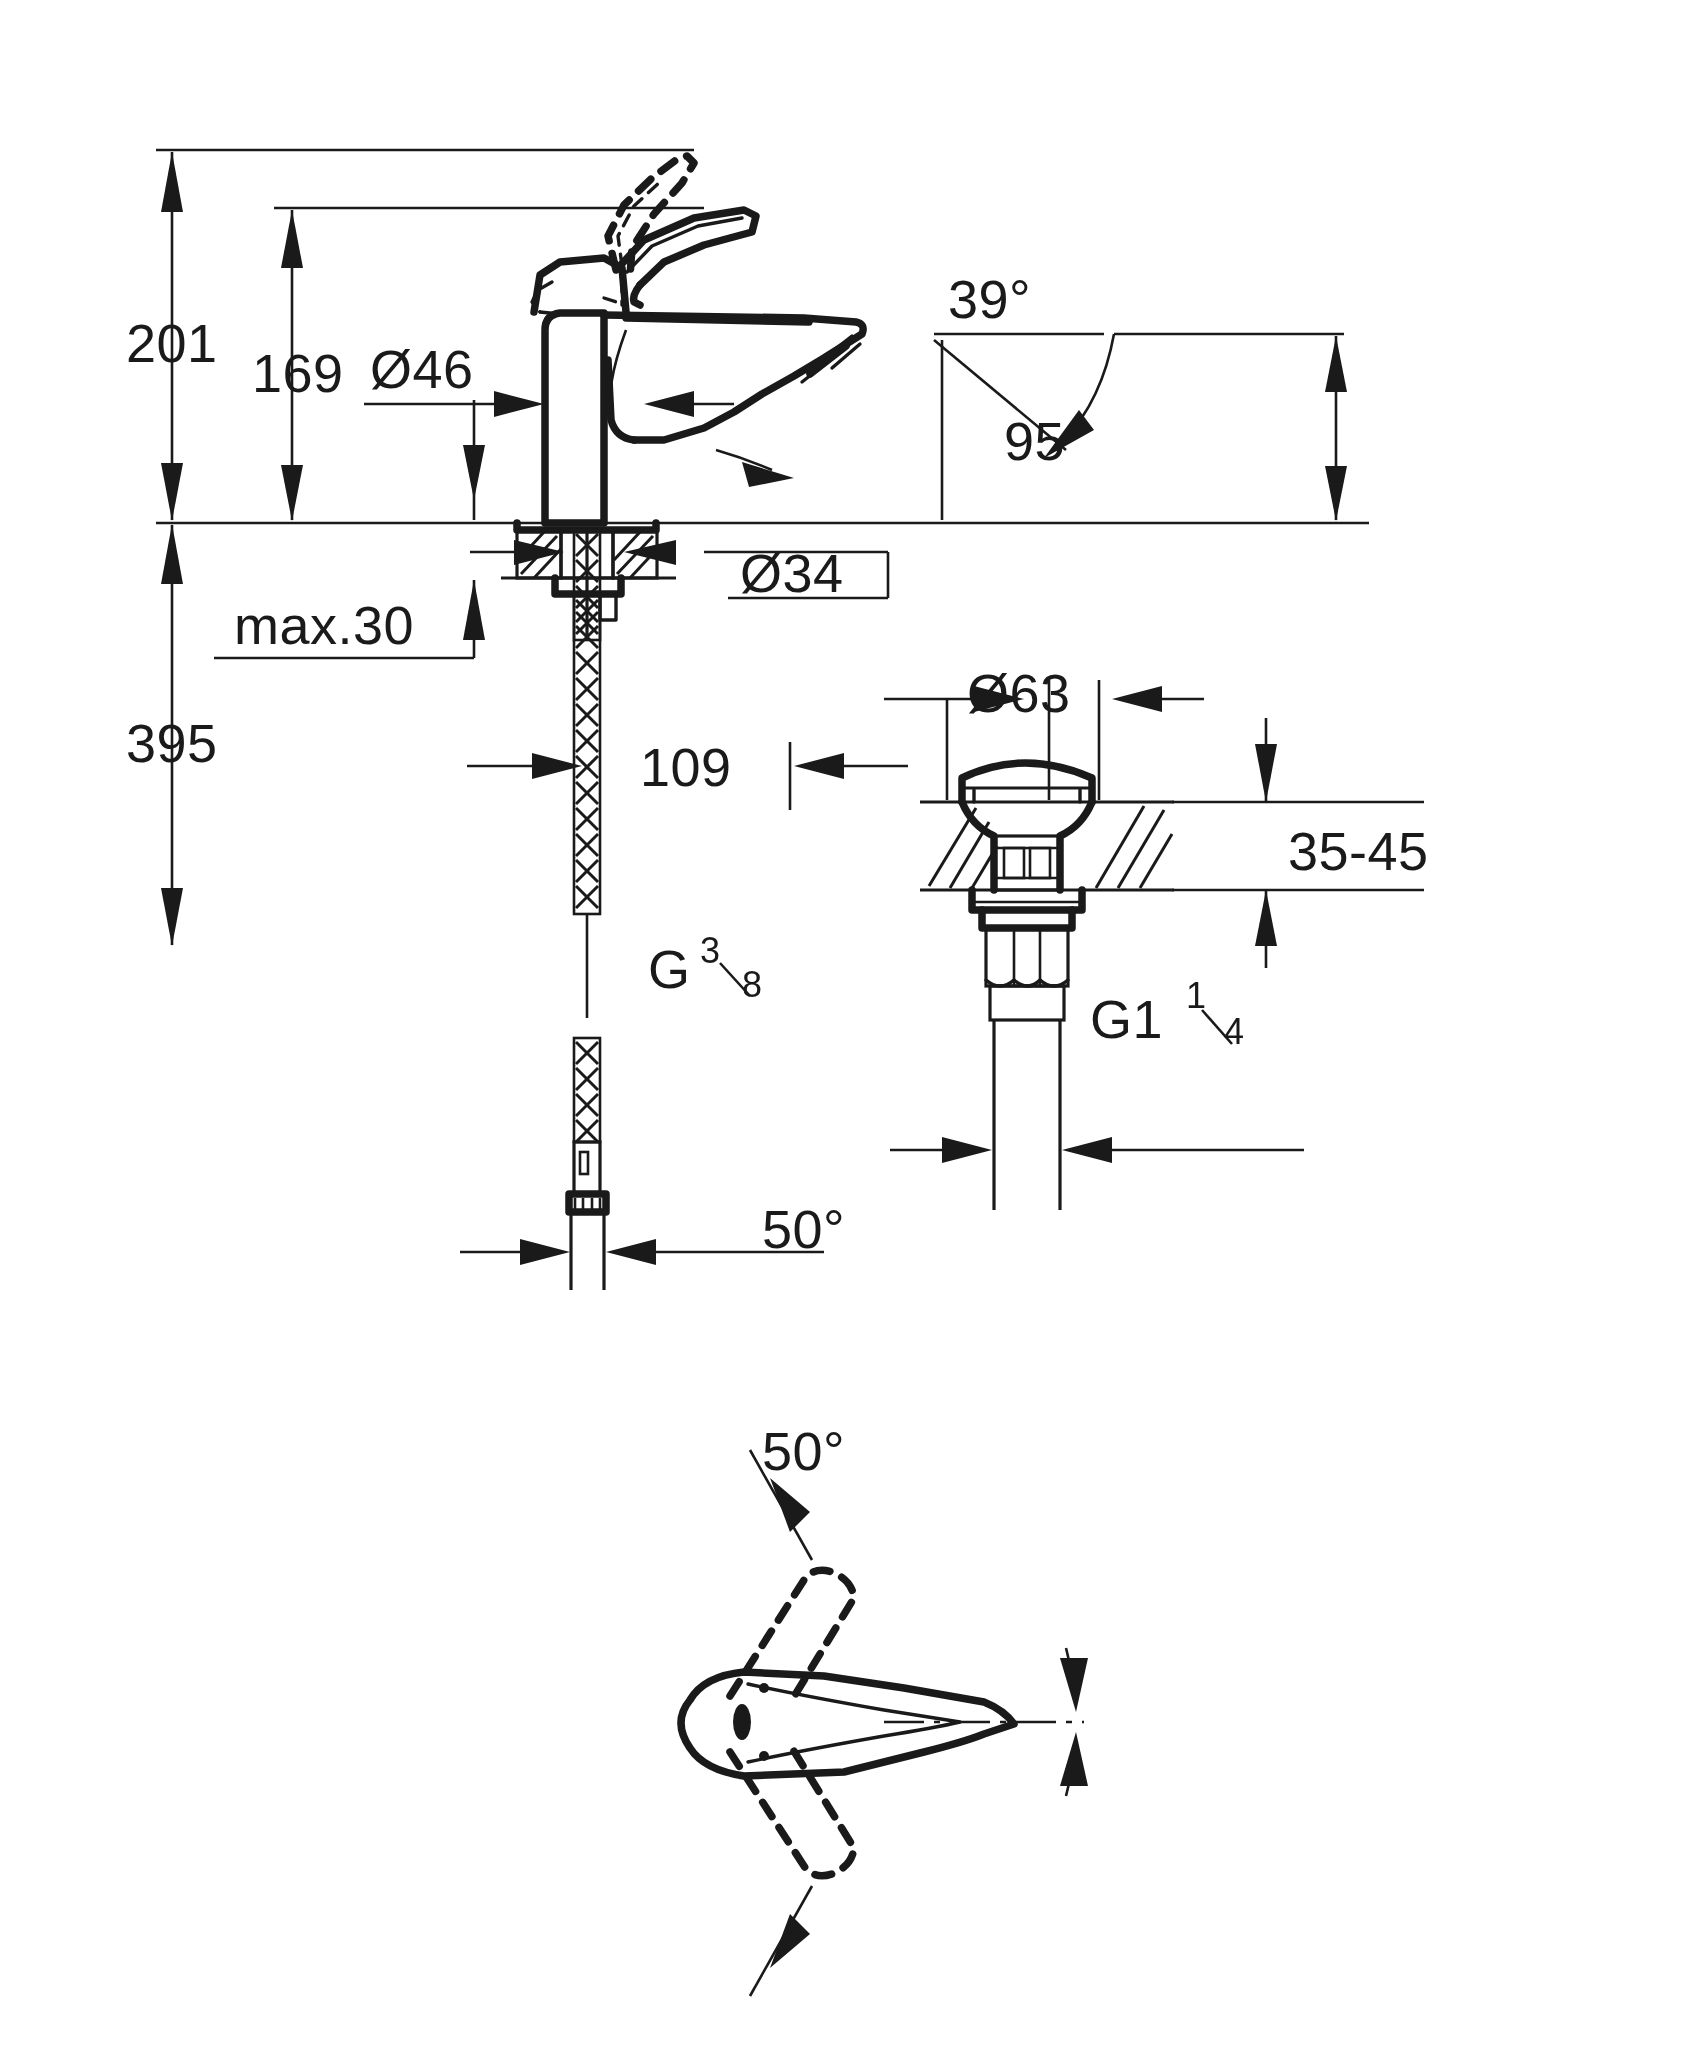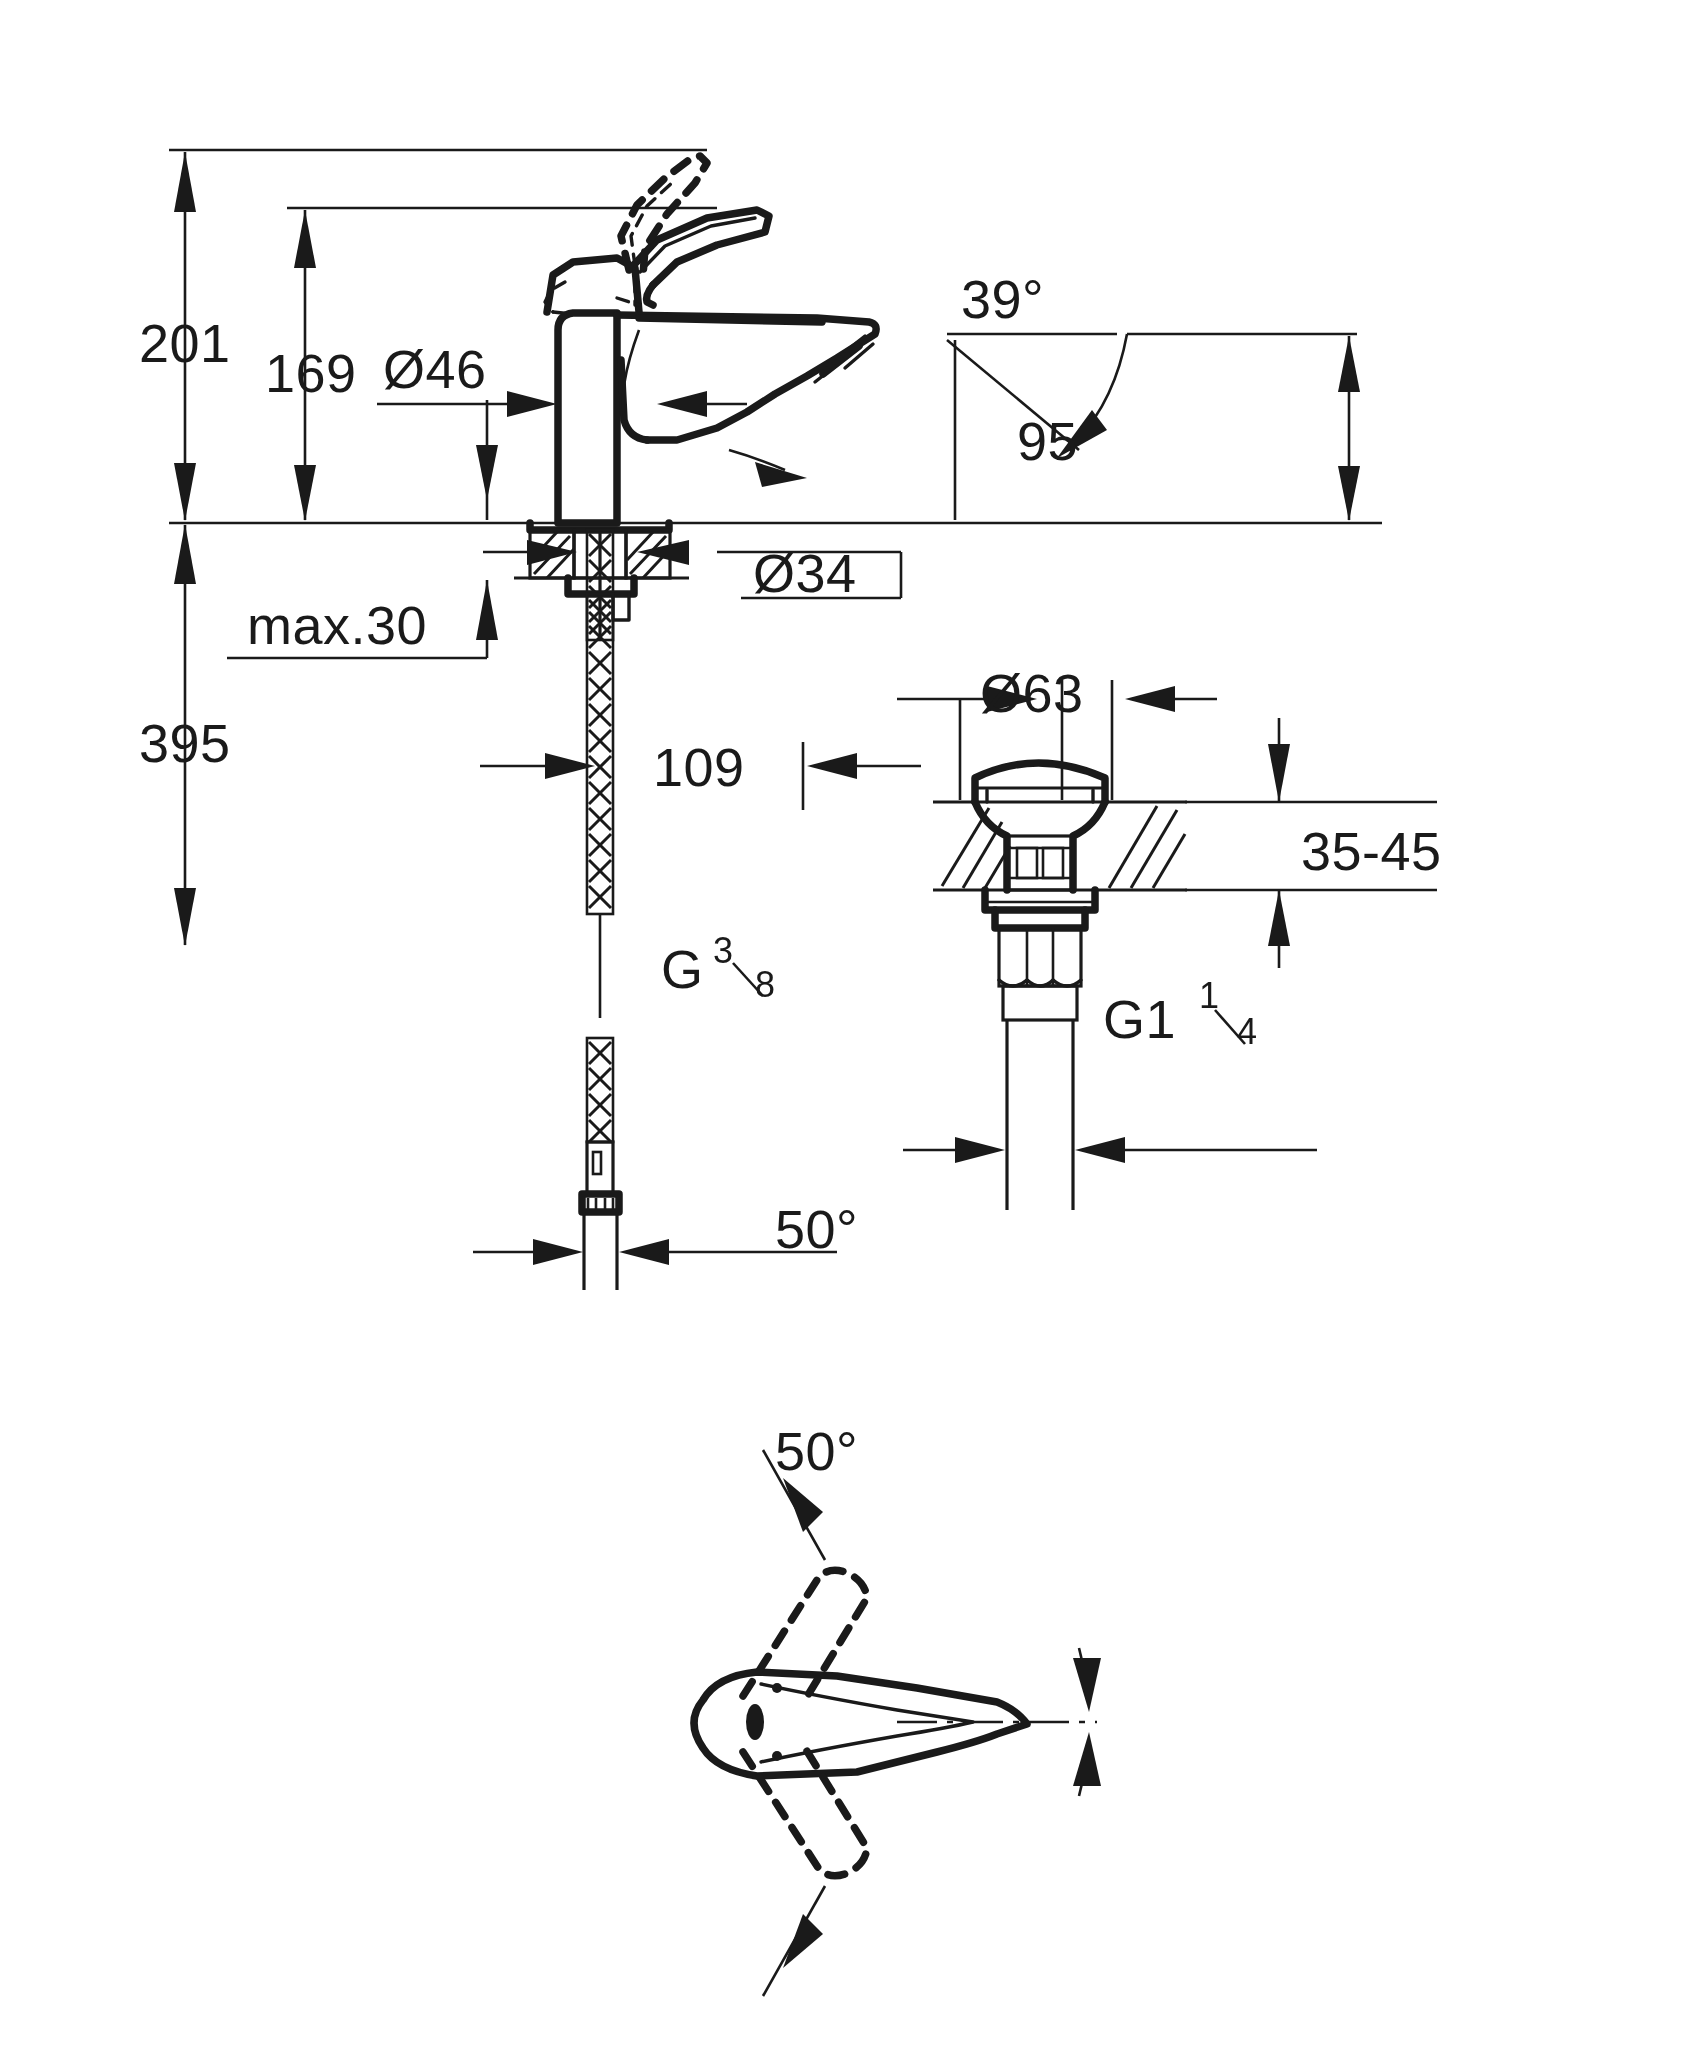--- a/index.html
+++ b/index.html
@@ -11,21 +11,21 @@
   body {
     width: 1708px;
     height: 2048px;
     font-family: "Liberation Sans", sans-serif;
     color: #1a1a1a;
     overflow: hidden;
     position: relative;
   }
   #drawing-root {
     position: absolute;
-    left: 17px;
+    left: 4px;
     top: 0;
     width: 1536px;
     height: 2048px;
   }
   svg.tech-drawing {
     display: block;
     width: 1708px;
     height: 2048px;
     background: #ffffff;
   }

